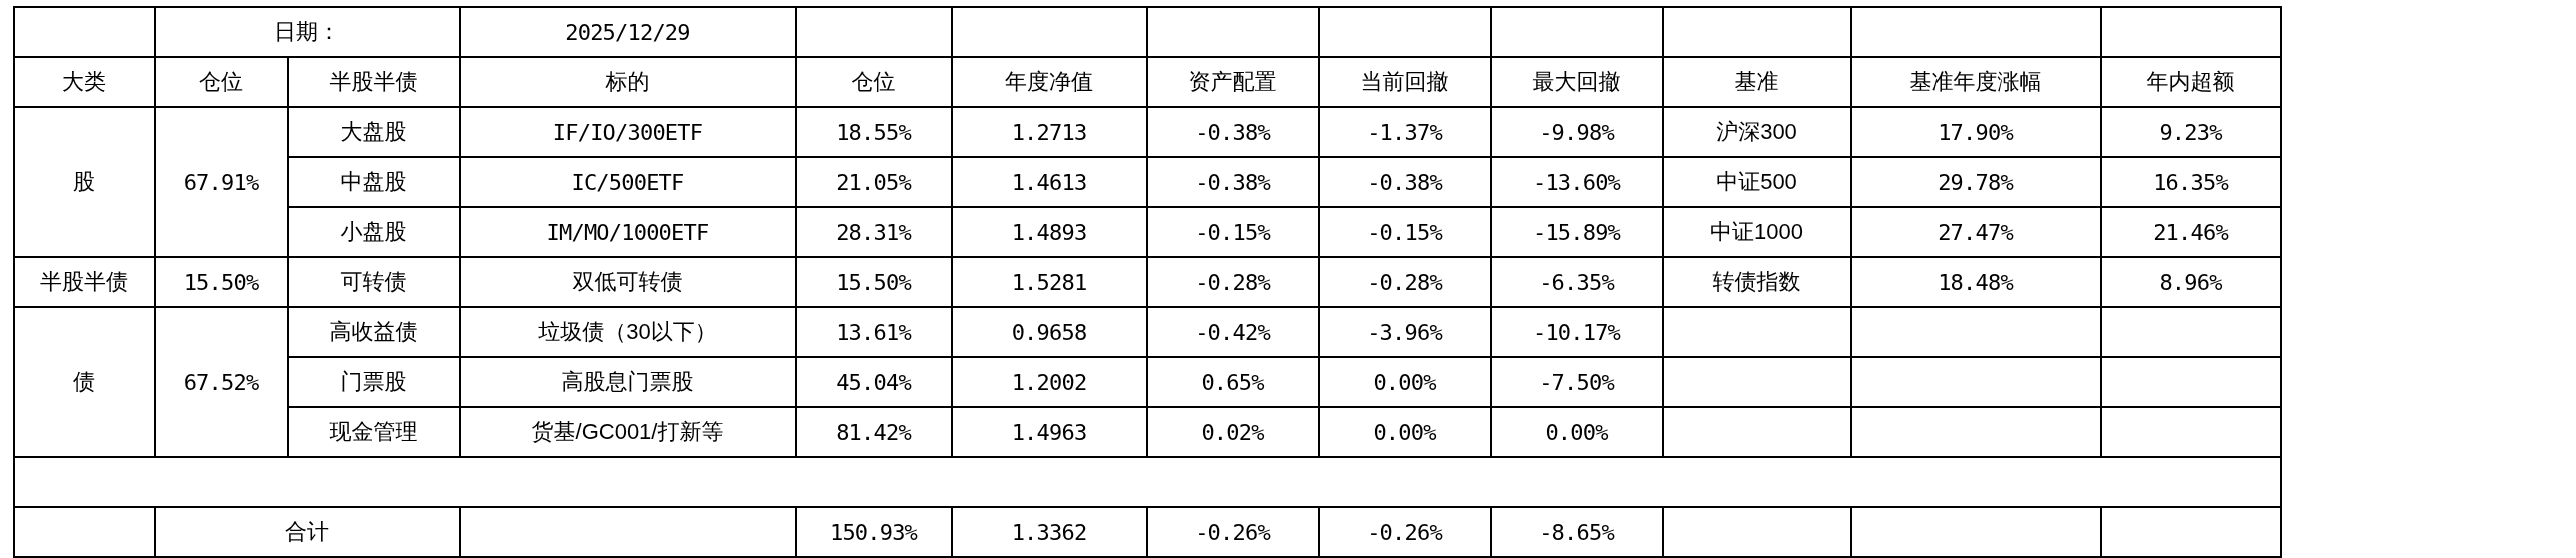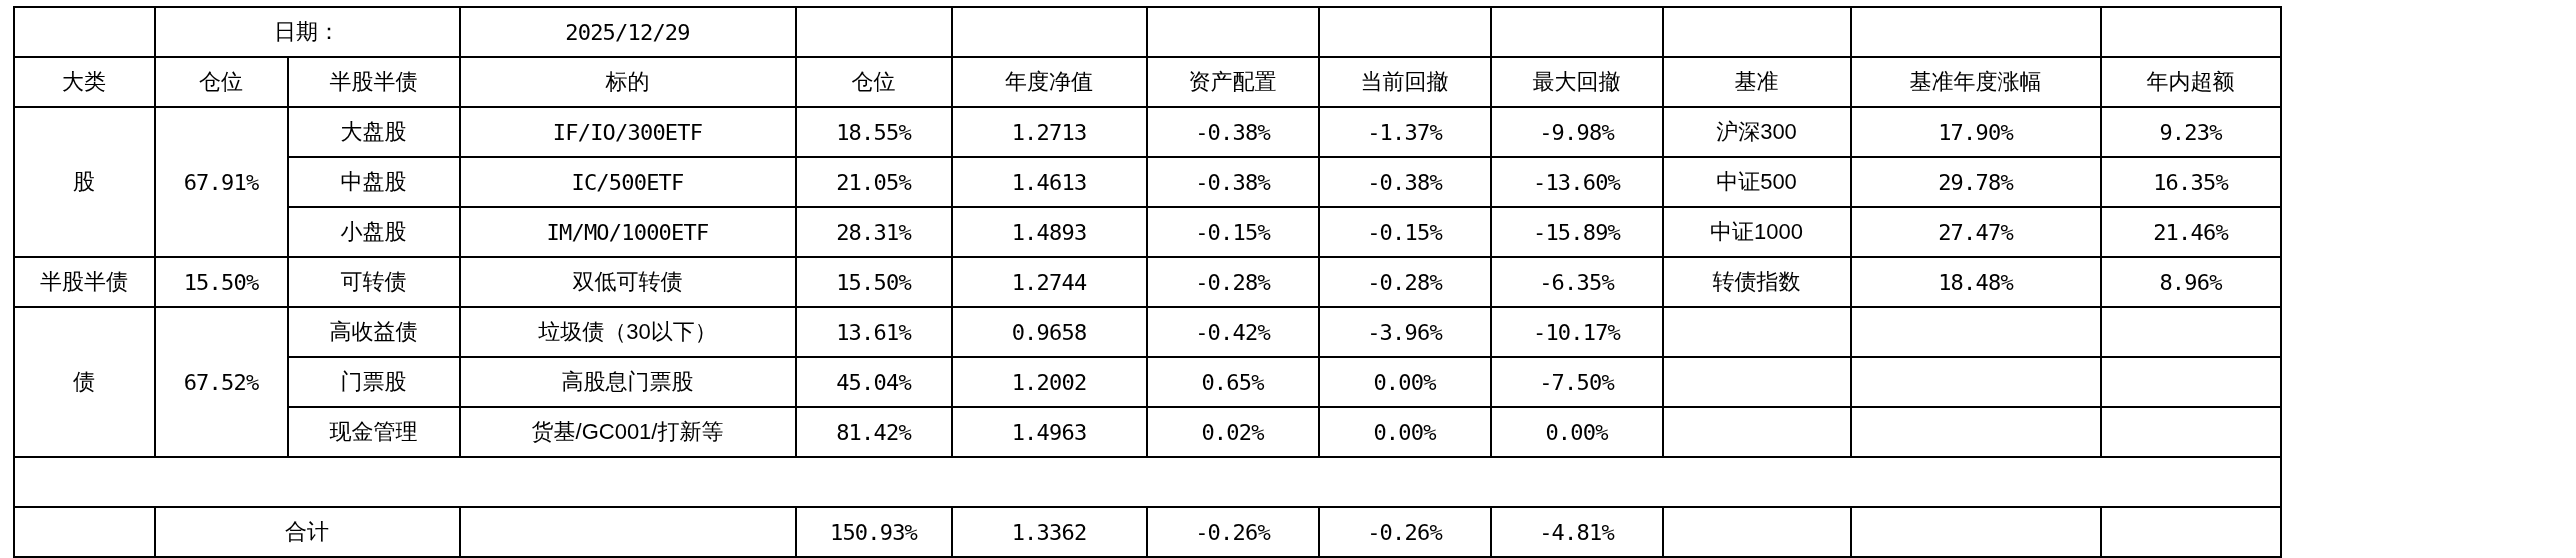--- a/index.html
+++ b/index.html
@@ -135,21 +135,21 @@
     <td class="mono">27.47%</td>
     <td class="mono">21.46%</td>
   </tr>
 
   <tr>
     <td>半股半债</td>
     <td class="mono">15.50%</td>
     <td>可转债</td>
     <td>双低可转债</td>
     <td class="mono">15.50%</td>
-    <td class="mono">1.2744</td>
+    <td class="mono">1.5281</td>
     <td class="mono">-0.28%</td>
     <td class="mono">-0.28%</td>
     <td class="mono">-6.35%</td>
     <td>转债指数</td>
     <td class="mono">18.48%</td>
     <td class="mono">8.96%</td>
   </tr>
 
   <tr>
     <td rowspan="3">债</td>
@@ -195,21 +195,21 @@
   </tr>
 
   <tr>
     <td></td>
     <td colspan="2">合计</td>
     <td></td>
     <td class="mono">150.93%</td>
     <td class="mono">1.3362</td>
     <td class="mono">-0.26%</td>
     <td class="mono">-0.26%</td>
-    <td class="mono">-4.81%</td>
+    <td class="mono">-8.65%</td>
     <td class="open"></td>
     <td class="open"></td>
     <td class="open"></td>
   </tr>
 </tbody>
     </table>
 </div>
 
 
 </body></html>

